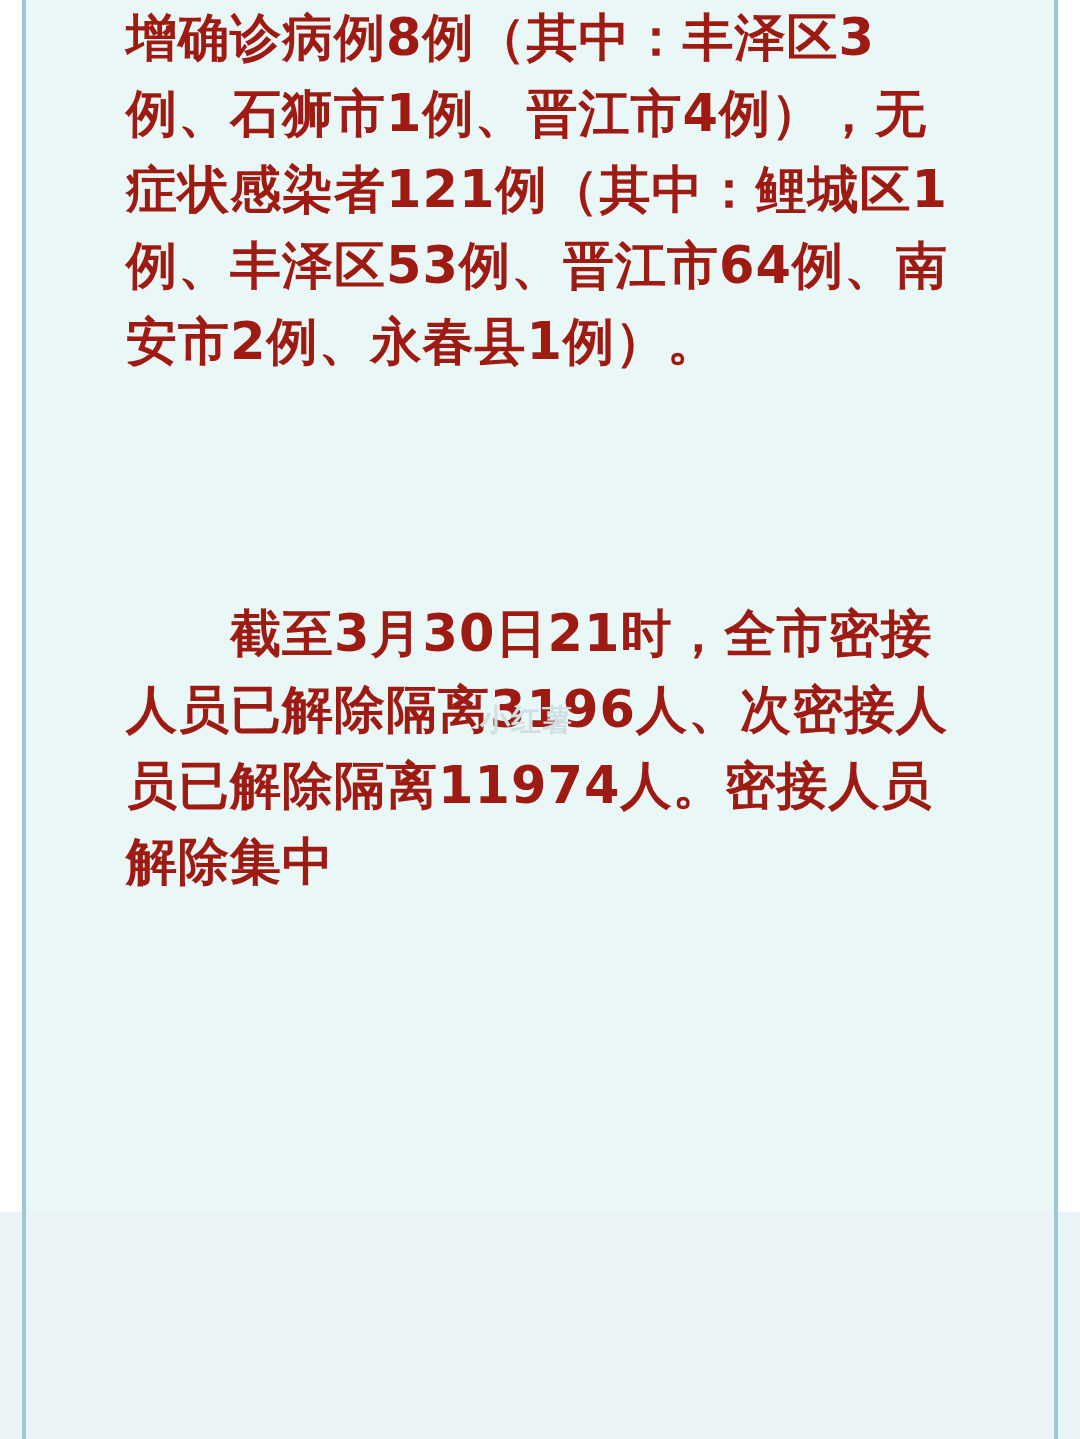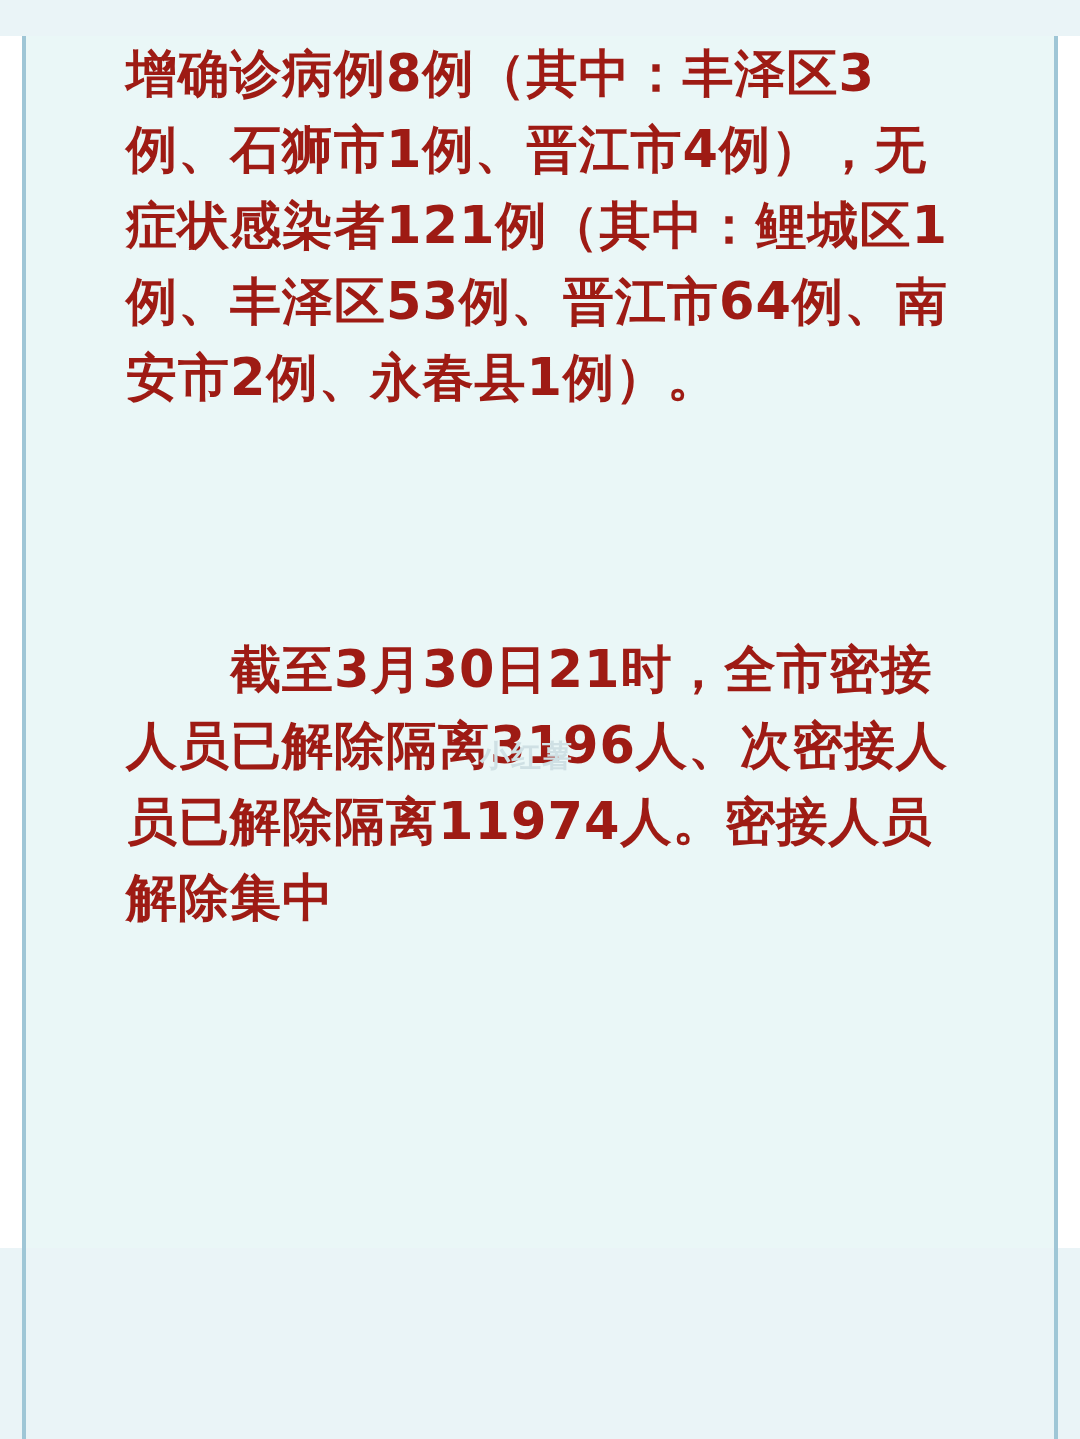--- a/index.html
+++ b/index.html
@@ -16,21 +16,20 @@
   }
   
   .page-frame {
     position: absolute;
     left: 0;
     top: 0;
     width: 1080px;
     height: 1212px;
     box-sizing: border-box;
     background: #eaf4f7;
-    margin-top: 36px;
   }
   .frame-border-outer {
     position: absolute;
     left: 0px;
     top: 0px;
     right: 0px;
     bottom: 0px;
     border-left: 22px solid #ffffff;
     border-right: 22px solid #ffffff;
     box-sizing: border-box;

